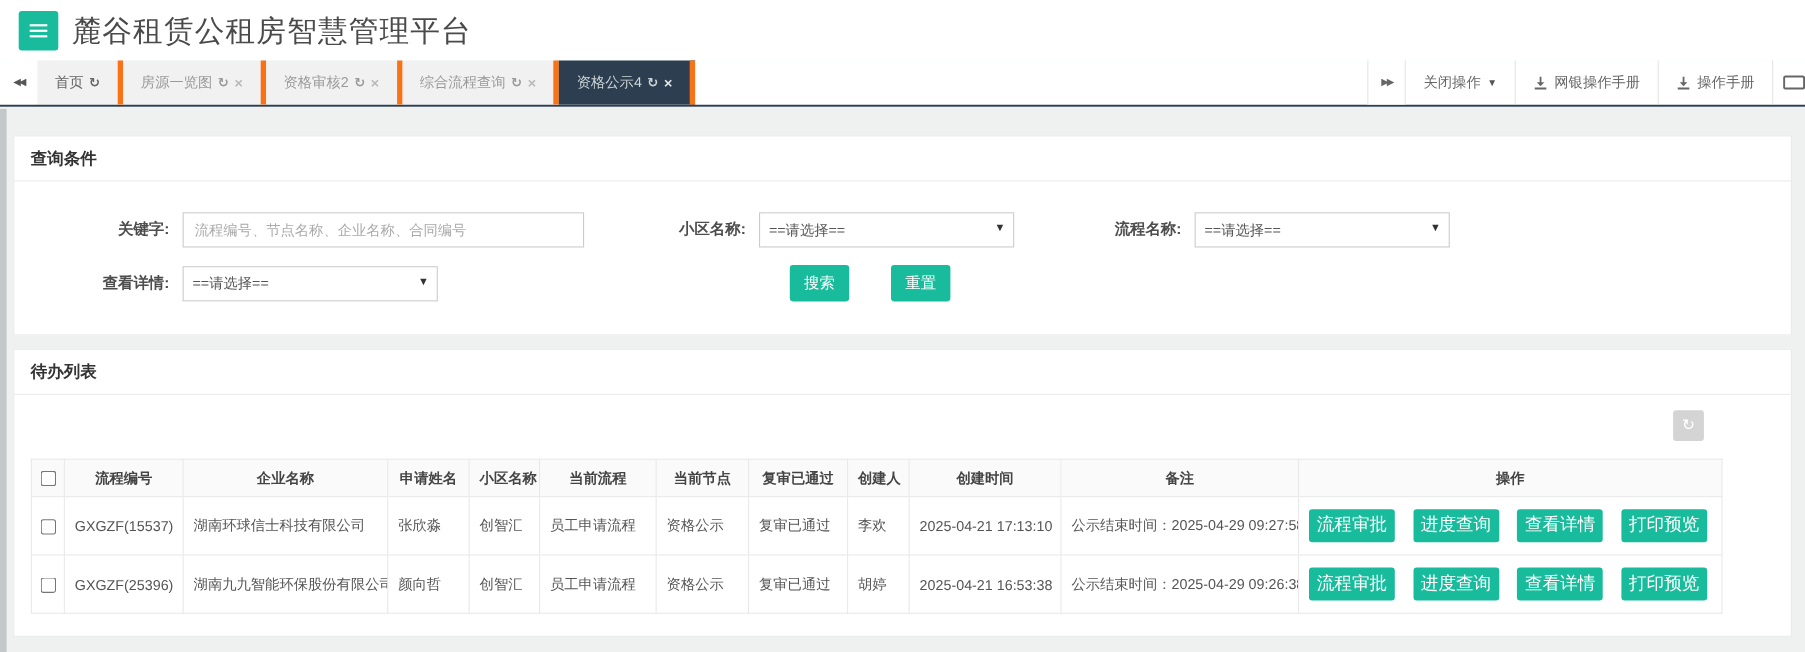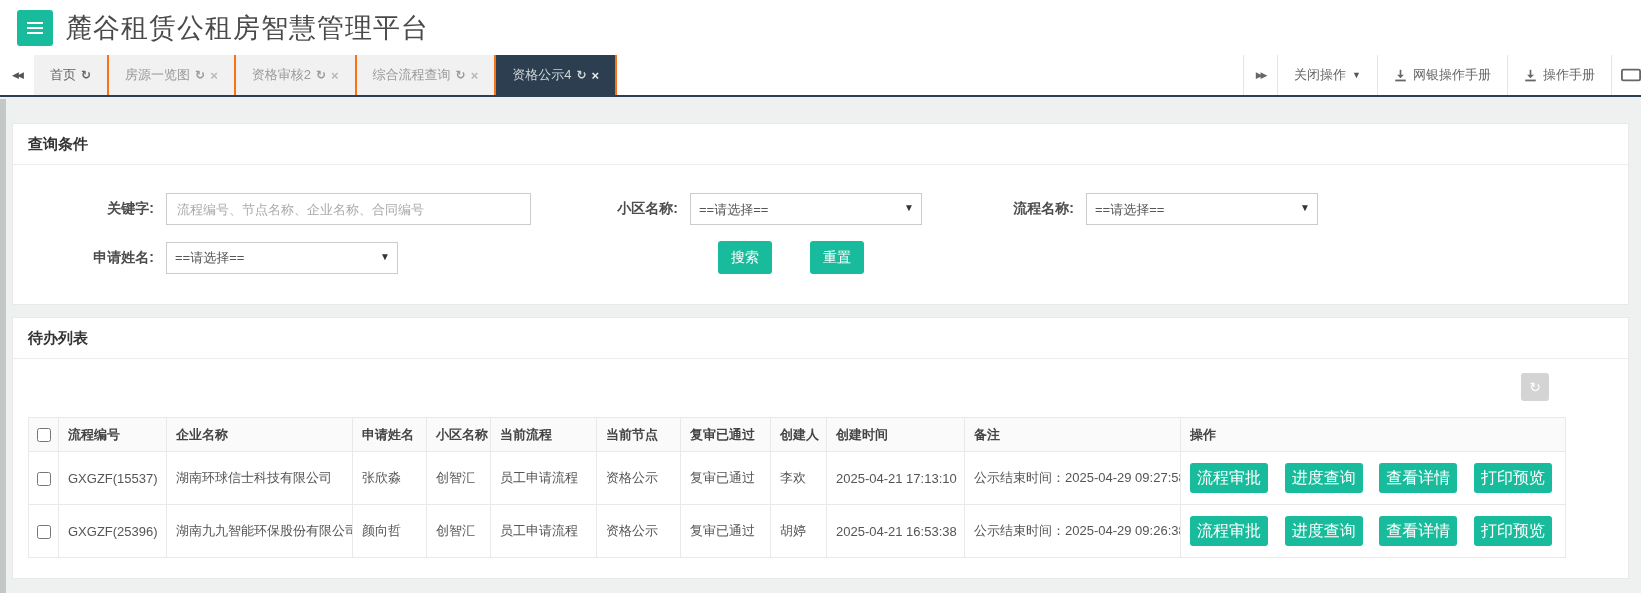--- a/index.html
+++ b/index.html
@@ -12,21 +12,21 @@
   .app-header { height:55px; background:#fff; display:flex; align-items:center; padding-left:17px; }
   .menu-btn { width:36px; height:36px; background:#18bc9c; border:none; border-radius:3px;
               display:flex; flex-direction:column; justify-content:center; align-items:center; gap:3px; cursor:pointer; }
   .menu-btn i { display:block; width:16px; height:2px; background:#fff; }
   .app-title { font-size:27px; color:#4a4a4a; margin-left:12px; letter-spacing:1px;font-family:Liberation Serif, serif; }
   
   .tabbar { height:42px; background:#fff; border-bottom:2px solid #2c3e50; display:flex; align-items:stretch; }
   .pager { width:34px; display:flex; align-items:center; justify-content:center; color:#555;
            font-family:"DejaVu Sans",sans-serif; font-size:9px; letter-spacing:-2px; cursor:pointer; background:#fff; }
   .tabs { display:flex; flex:0 1 auto; }
-  .tab { background:#f1f1f1; border-right:2px solid #f97316; padding:0 16px; display:flex; align-items:center;
+  .tab { background:#f1f1f1; border-right:5px solid #f97316; padding:0 16px; display:flex; align-items:center;
          gap:5px; color:#9a9a9a; font-size:13px; cursor:pointer; white-space:nowrap; }
   .tab.first { color:#666; }
   .tab .r-ico { font-family:"DejaVu Sans",sans-serif; font-weight:bold; font-size:12px; }
   .tab .x-ico { font-size:13px; font-weight:bold; color:#b8b8b8; }
   .tab.active { background:#2c3e50; color:#ced6d8; }
   .tab.active .x-ico { color:#e6ebec; }
   .spacer { flex:1; background:#fff; }
   .toolbar { display:flex; align-items:stretch; background:#fff; }
   .tool-item { display:flex; align-items:center; gap:6px; padding:0 16px; border-left:1px solid #e5e5e5;
                color:#666; font-size:13px; cursor:pointer; white-space:nowrap; }
@@ -53,21 +53,21 @@
   .btn-row { display:flex; gap:10px; }
   .btn-green { background:#18bc9c; color:#fff; border:none; border-radius:3px; height:33px; padding:0 13px;
                font-size:14px; font-family:inherit; cursor:pointer;margin-left:28px; }
   
   .list-body { padding:14px 15px 20px; }
   .list-tools { display:flex; justify-content:flex-end; padding-right:64px; }
   .refresh-btn { width:28px; height:28px; background:#d4d4d4; border:none; border-radius:3px; color:#fff;
                  font-family:"DejaVu Sans",sans-serif; font-size:14px; cursor:pointer; }
   table { border-collapse:collapse; width:1538px; margin-top:16px; table-layout:fixed; }
   th,td { border:1px solid #e9e9e9; padding:0 9px; font-size:13px; overflow:hidden; white-space:nowrap; }
-  th { height:34px; text-align:left; color:#444; background:#fafafa; font-weight:bold; }
+  th { height:34px; text-align:center; color:#444; background:#fafafa; font-weight:bold; }
   td { height:53px; color:#555; }
   td.chk,th.chk { text-align:center; padding:0; }
   input[type=checkbox] { width:14px; height:14px; vertical-align:middle; cursor:pointer; }
   .act-btn { display:inline-block; min-width:78px; height:30px; line-height:30px; text-align:center;
              background:#18bc9c; color:#fff; border:none; border-radius:3px; font-size:16px;
              font-family:inherit; margin-right:13px; cursor:pointer; }
 </style>
 </head>
 <body>
 
@@ -154,21 +154,21 @@
         <span class="sel-arrow">▼</span>
       </div>
       <div class="f-label">流程名称:</div>
       <div class="sel-wrap">
         <select>
           <option>==请选择==</option>
         </select>
         <span class="sel-arrow">▼</span>
       </div>
 
-      <div class="f-label">申请姓名:</div>
+      <div class="f-label">查看详情:</div>
       <div class="sel-wrap">
         <select>
           <option>==请选择==</option>
         </select>
         <span class="sel-arrow">▼</span>
       </div>
       <div></div>
       <div class="btn-row">
         <button class="btn-green">搜索</button>
         <button class="btn-green">重置</button>

